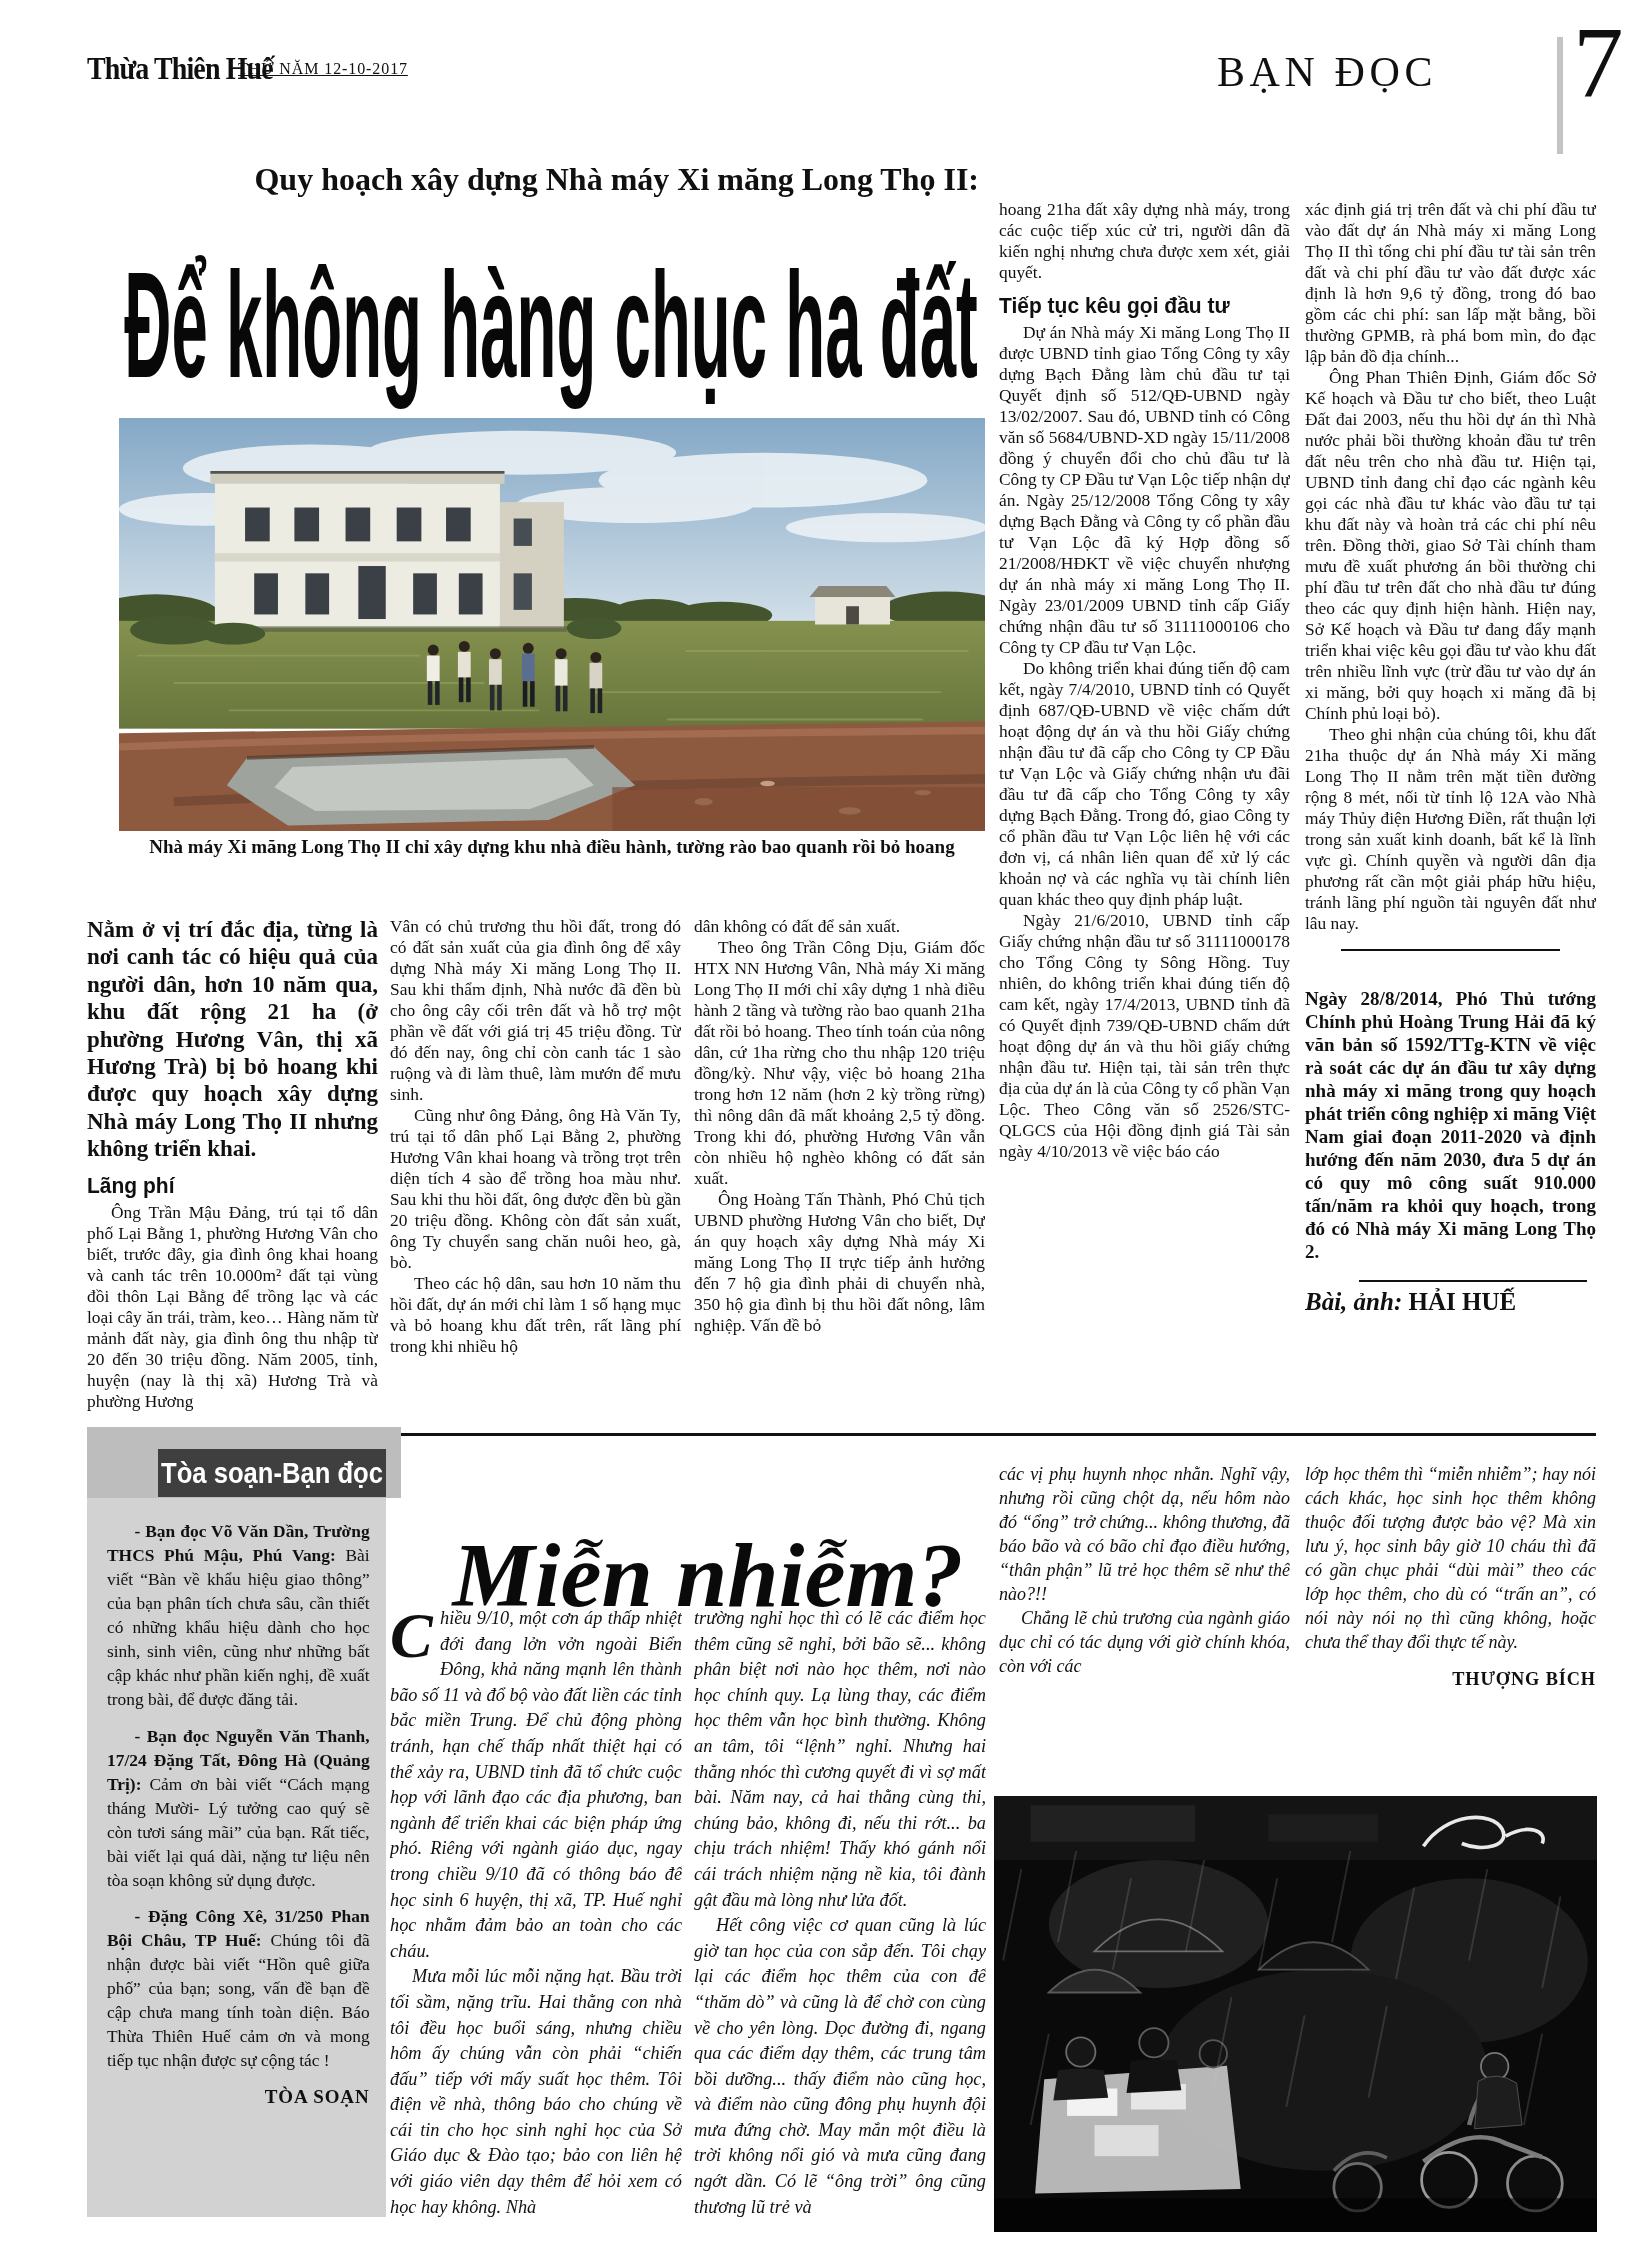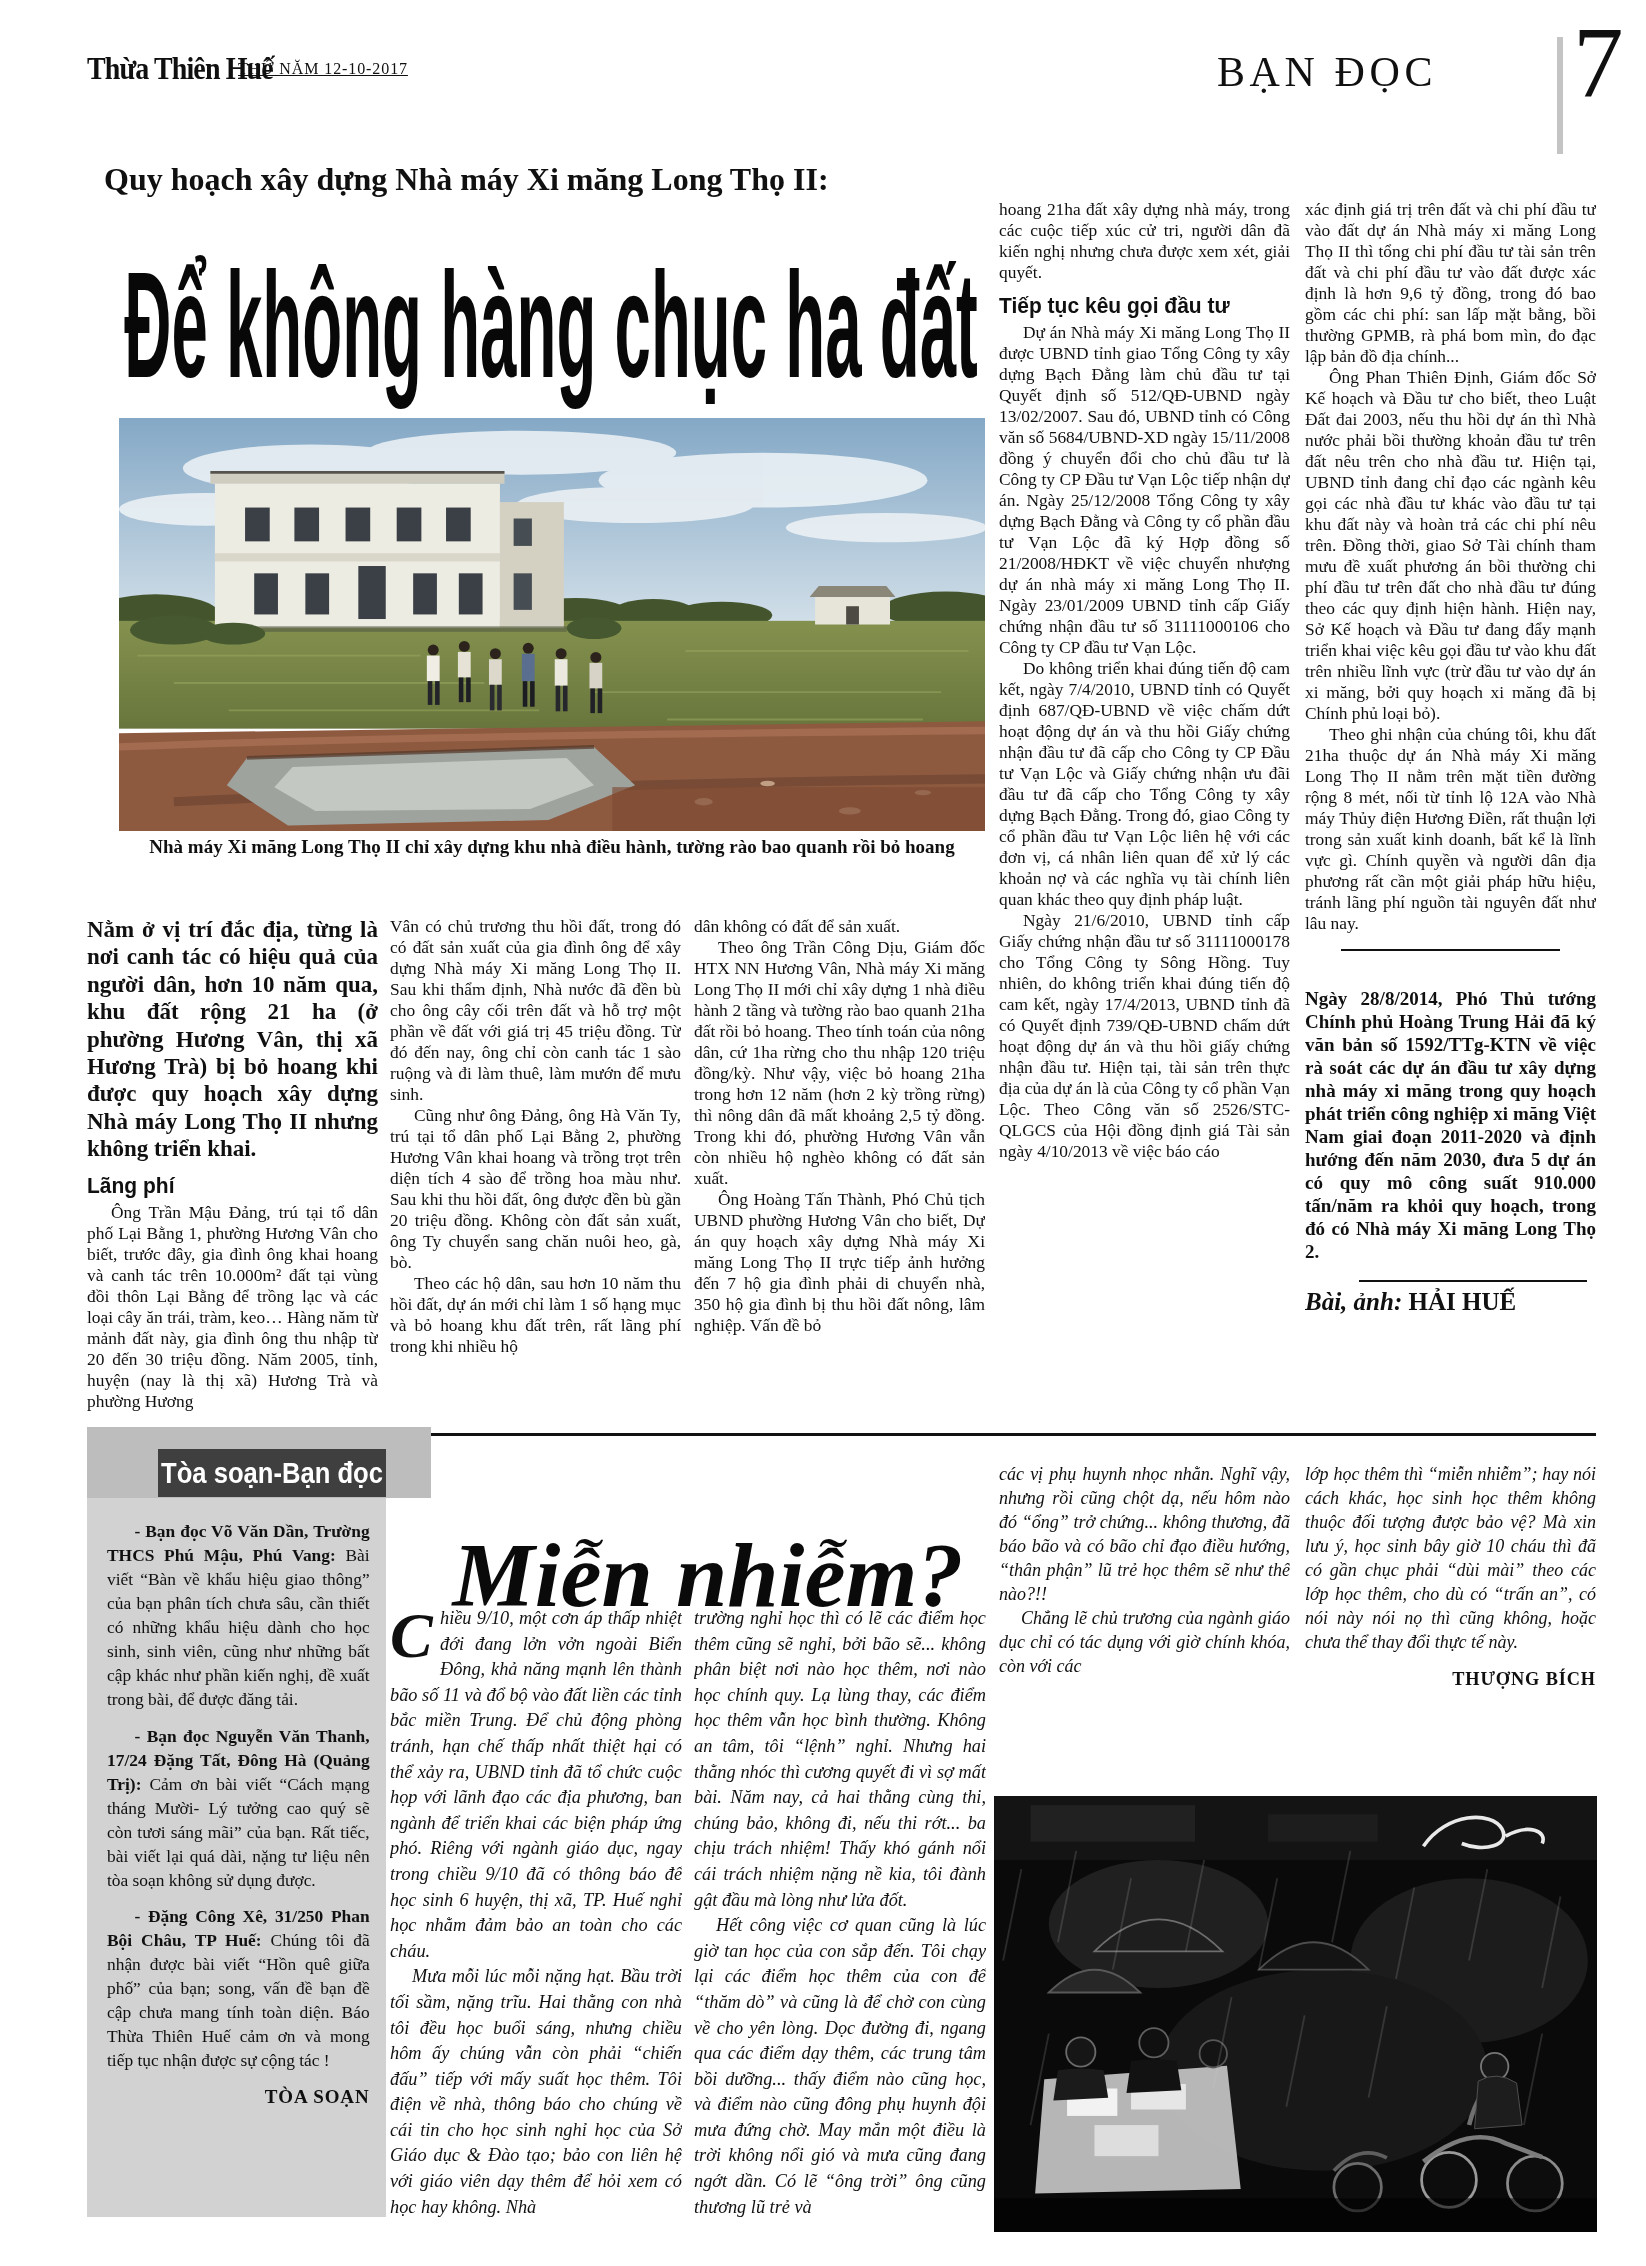--- a/index.html
+++ b/index.html
@@ -6,21 +6,21 @@
   #page{position:relative;width:1647px;height:2267px;background:#ffffff;margin:0 auto;
         font-family:"Liberation Serif", serif;color:#101010;overflow:hidden;}
   
   .masthead{position:absolute;left:87px;top:51px;font-size:28px;font-weight:bold;
             letter-spacing:-0.9px;transform:scaleY(1.12);transform-origin:left top;white-space:nowrap;}
   .head-date{position:absolute;left:238px;top:60px;font-size:16px;letter-spacing:0.9px;white-space:nowrap;text-decoration:underline;}
   .section-title{position:absolute;left:1217px;top:48px;font-size:42px;letter-spacing:4.6px;white-space:nowrap;font-family:Liberation Serif, serif;}
   .pagebar{position:absolute;left:1557px;top:37px;width:6.4px;height:117px;background:#c4c4c4;}
   .pagenum{position:absolute;left:1573px;top:12.8px;font-size:101px;font-weight:normal;line-height:1;}
   
-  .kicker{position:absolute;left:104px;top:161px;width:868px;text-align:left;
+  .kicker{position:absolute;left:111px;top:161px;width:868px;text-align:right;
           font-size:32px;font-weight:bold;white-space:nowrap;}
   .headline-svg{position:absolute;left:120px;top:208px;}
   .photo{position:absolute;left:119px;top:418px;width:866px;height:413px;}
   .caption{position:absolute;left:119px;top:836px;width:866px;text-align:center;
            font-weight:bold;font-size:19px;}
   .tcol{position:absolute;width:291px;font-size:17.4px;line-height:21px;text-align:justify;overflow:hidden;}
   .tcol p{margin:0;text-indent:24px;}
   .tcol p.cont{text-indent:0;margin-top:36px;}
   .c1{left:87px;top:880px;height:557px;}
   .c2{left:390px;top:880px;height:550px;}
@@ -32,21 +32,21 @@
            margin:11px 0 7.3px 0;transform:scaleY(1.05);transform-origin:left top;}
   .rule-mid{width:219px;height:2.7px;background:#111;margin:14.6px auto 12.8px auto;}
   .rule-byline{width:228px;height:2.7px;background:#111;margin:16.4px 9.1px 9.1px auto;}
   .invest-note{font-weight:bold;font-size:19px;line-height:23px;text-align:justify;}
   .byline{text-align:left;font-size:25px;margin-top:5.5px;padding-right:3.7px;}
   .by-label{font-style:italic;font-weight:bold;}
   .by-name{font-weight:bold;}
   .sep-main{position:absolute;left:390px;top:1433px;width:1206px;height:2.7px;background:#111;}
   
   .letters{position:absolute;left:87px;top:1427px;width:299px;height:790px;background:#d2d2d2;}
-  .lb-strip{position:absolute;left:0;top:0;width:344px;height:71px;background:#bdbdbd;}
+  .lb-strip{position:absolute;left:0;top:0;width:314px;height:71px;background:#bdbdbd;}
   .lb-bar{position:absolute;left:71px;top:22px;width:228px;height:48px;background:#3f3f3f;
           display:flex;align-items:center;justify-content:center;}
   .lb-bar span{color:#fff;font-family:"Liberation Sans", sans-serif;font-weight:bold;font-size:25.6px;
                transform:scaleY(1.12);white-space:nowrap;}
   .lb-body{position:absolute;left:0;top:79px;width:299px;height:712px;box-sizing:border-box;
            padding:12.8px 16.4px 0 20px;font-size:17.4px;line-height:24px;text-align:justify;overflow:hidden;}
   .lb-body p{margin:0 0 12.8px 0;text-indent:27.4px;}
   .lb-body .lead{font-weight:bold;}
   .lb-sign{text-align:right;font-weight:bold;font-size:19px;letter-spacing:0.9px;margin-top:5.5px;}
   

